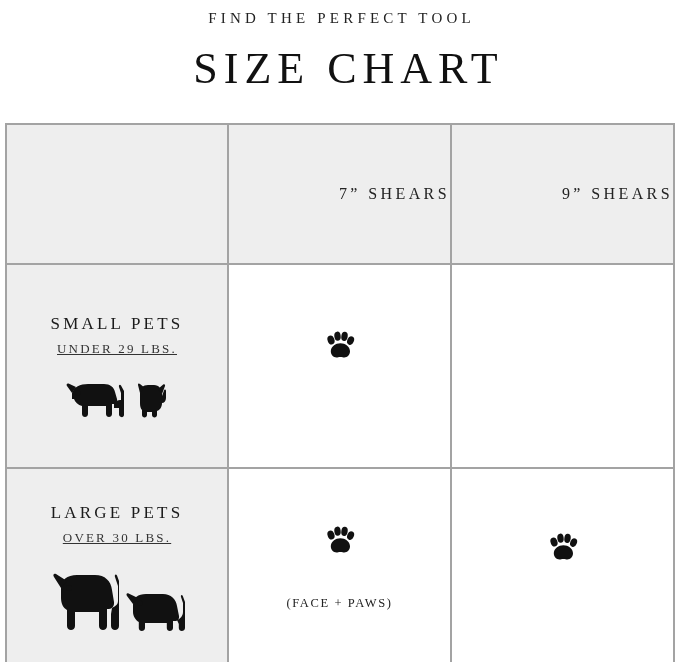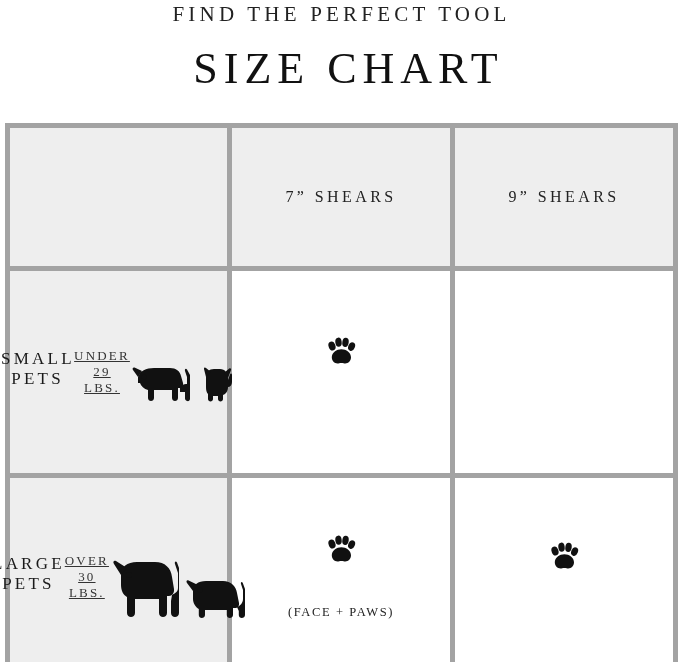--- a/index.html
+++ b/index.html
@@ -22,25 +22,25 @@
     box-sizing: border-box;
   }
 
   .header {
     text-align: center;
     padding-top: 2px;
   }
 
   .eyebrow {
     font-family: "Liberation Serif", serif;
-    font-size: 21px;
+    font-size: 15px;
     letter-spacing: 4.2px;
     color: #222222;
     text-transform: uppercase;
-    margin: 0;
+    margin: 8px;
     padding-left: 4px;
   }
 
   .title {
     font-family: "Liberation Serif", serif;
     font-size: 44px;
     letter-spacing: 6px;
     color: #111111;
     text-transform: uppercase;
     margin: 16px 0 0 0;
@@ -51,24 +51,24 @@
   .chart {
     position: absolute;
     left: 5px;
     top: 123px;
     width: 669px;
     border-collapse: collapse;
     table-layout: fixed;
   }
 
   .chart td {
-    border: 5px solid #a3a3a3;
+    border: 2px solid #a3a3a3;
     padding: 0;
     vertical-align: middle;
-    text-align: center;
+    text-align: right;
   }
 
   .col-label { width: 222px; }
   .col-shear { width: 223px; }
 
   .row-head td { height: 138px; }
   .row-small td { height: 202px; }
   .row-large td { height: 198px; }
 
   .cell-gray { background: #eeeeee; }
@@ -119,21 +119,21 @@
     font-family: "Liberation Serif", serif;
     font-size: 12.5px;
     letter-spacing: 1.6px;
     color: #222222;
     text-transform: uppercase;
     margin-top: 40px;
   }
 
   .cell-inner {
     display: flex;
-    flex-direction: row;
+    flex-direction: column;
     align-items: center;
     justify-content: center;
     height: 100%;
   }
 </style>
 </head>
 <body>
 
 <div class="page">
 

